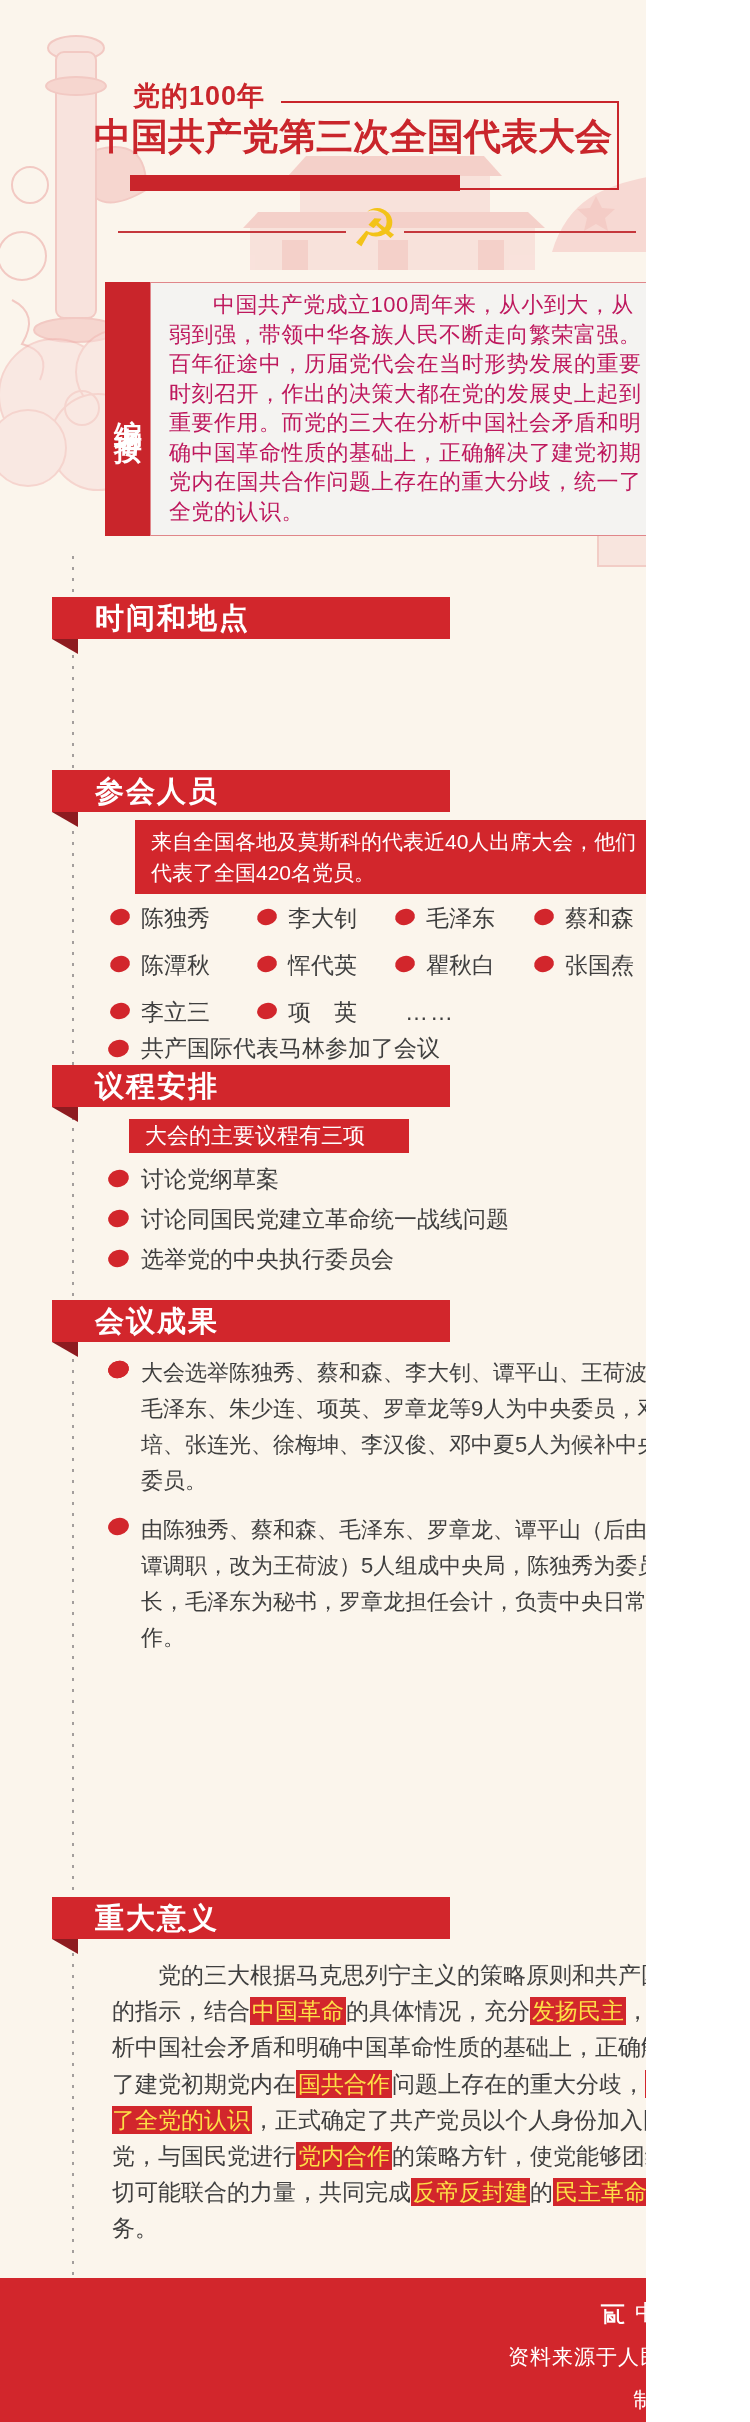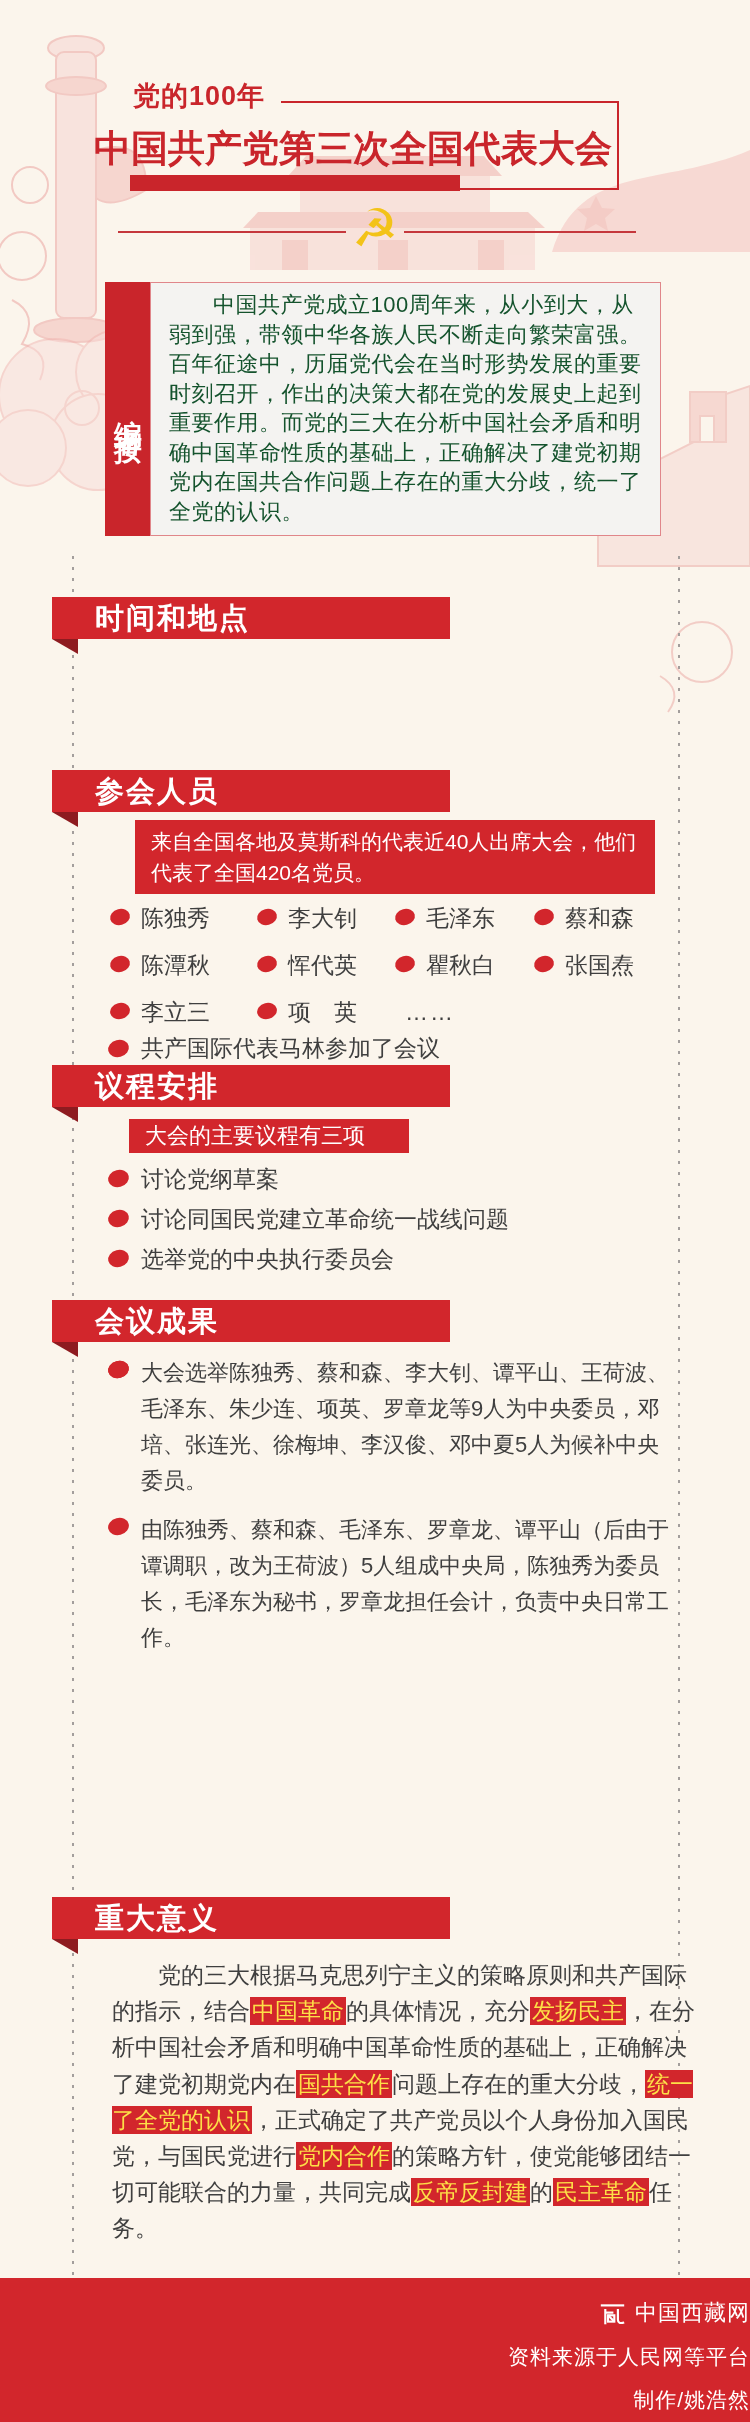--- a/index.html
+++ b/index.html
@@ -1,37 +1,37 @@
 <!DOCTYPE html>
 <html><head>
 <meta charset="utf-8">
 <style>
   html,body{margin:0;padding:0;}
   body{width:750px;font-family:"Liberation Sans","DejaVu Sans",sans-serif;}
-  .page{position:relative;width:750px;height:2422px;background:#fbf5ec;overflow:hidden;}
+  .page{position:relative;width:646px;height:2422px;background:#fbf5ec;overflow:hidden;}
   .decor{position:absolute;top:0;left:0;pointer-events:none;}
 
   
   .kicker{position:absolute;top:78px;left:133px;font-size:27px;font-weight:800;color:#c9252b;letter-spacing:1px;}
   .outline-top{position:absolute;top:101px;left:281px;width:338px;height:2px;background:#c9252b;}
   .outline-right{position:absolute;top:101px;left:617px;width:2px;height:89px;background:#c9252b;}
   .outline-bottom{position:absolute;top:188px;left:452px;width:167px;height:2px;background:#c9252b;}
-  .main-title{position:absolute;top:124px;left:94px;font-size:37px;font-weight:800;color:#c9252b;letter-spacing:0px;white-space:nowrap;}
+  .main-title{position:absolute;top:112px;left:94px;font-size:37px;font-weight:800;color:#c9252b;letter-spacing:0px;white-space:nowrap;}
   .title-bar{position:absolute;top:175px;left:130px;width:330px;height:16px;background:#c9252b;}
 
   .divider-line{position:absolute;top:231px;height:2px;background:#c5373c;}
   .divider-line.l{left:118px;width:228px;}
   .divider-line.r{left:404px;width:232px;}
   .emblem{position:absolute;top:198px;left:338px;width:74px;text-align:center;font-size:52px;line-height:60px;color:#f3c318;font-family:"DejaVu Sans",sans-serif;}
 
   
   .editor-bar{position:absolute;top:282px;left:105px;width:45px;height:254px;background:#c9252b;display:flex;align-items:center;justify-content:center;}
   .editor-label{writing-mode:vertical-rl;color:#fff;font-size:28px;font-weight:700;letter-spacing:8px;}
   .editor-box{position:absolute;top:282px;left:150px;width:511px;height:254px;background:#f4f3f1;border:1px solid #e0868a;box-sizing:border-box;}
-  .editor-text{margin:7px 16px 0 18px;font-size:22px;line-height:29.5px;color:#14532d;text-indent:2em;letter-spacing:0.5px;}
+  .editor-text{margin:7px 16px 0 18px;font-size:22px;line-height:29.5px;color:#be185d;text-indent:2em;letter-spacing:0.5px;}
 
   
   .dash{position:absolute;top:556px;height:1720px;width:2px;
         background:repeating-linear-gradient(180deg,#a39e9c 0 3px,transparent 3px 11px);}
   .dash.left{left:72px;}
   .dash.right{left:678px;}
 
   
   .section{position:absolute;left:0;width:750px;}
   .ribbon{position:relative;margin-left:52px;width:398px;height:42px;background:#d2262c;

